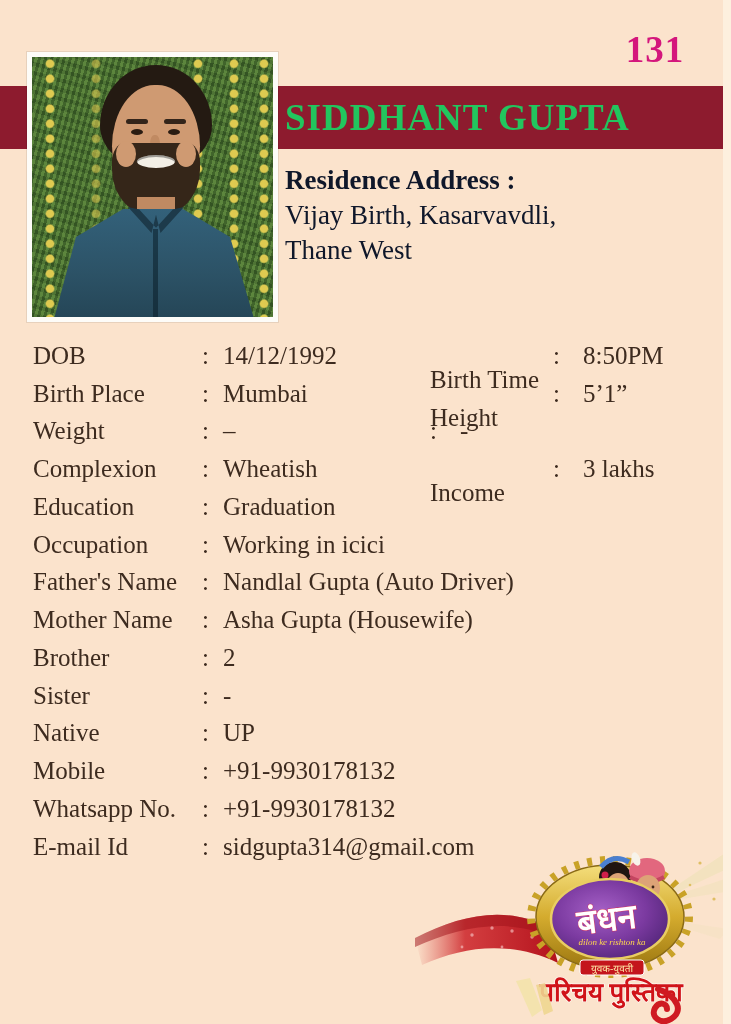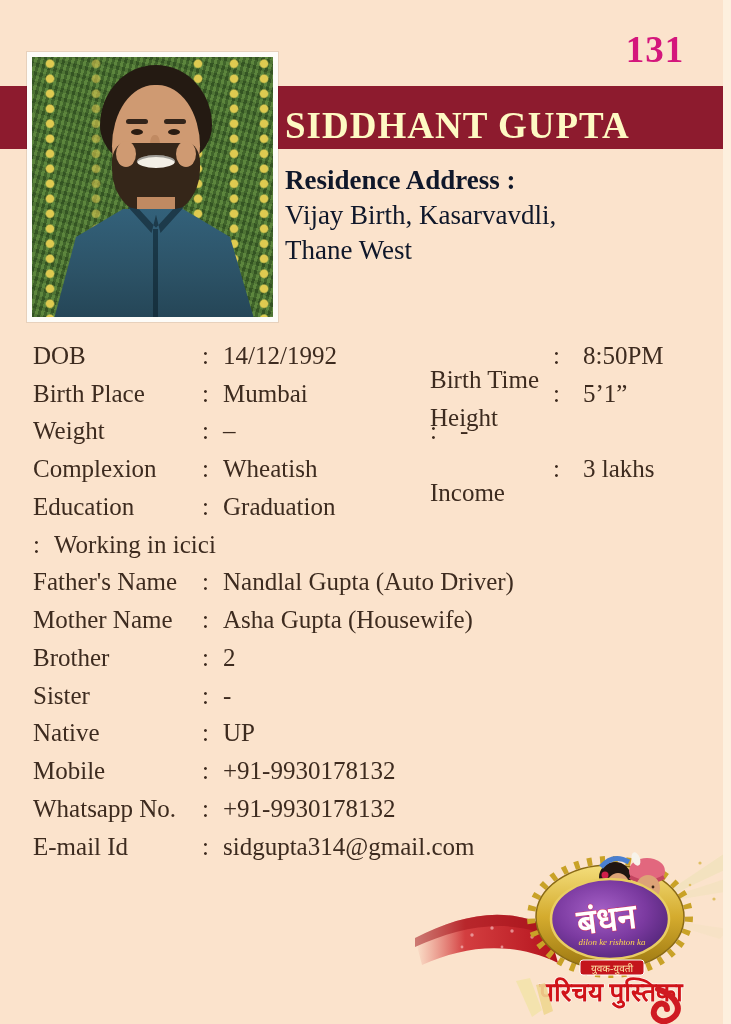--- a/index.html
+++ b/index.html
@@ -25,23 +25,23 @@
     text-align:center;
     font-size:37px;font-weight:bold;color:#d4167c;
     letter-spacing:1px;
   }
   
   .banner{
     position:absolute;left:0;top:86px;width:723px;height:63px;
     background:#8d1b2e;z-index:1;
   }
   .banner .name{
-    position:absolute;left:285px;top:8px;height:63px;
+    position:absolute;left:285px;top:0;height:63px;
     display:flex;align-items:center;
-    color:#fef9c3;font-size:37px;font-weight:bold;letter-spacing:1px;
+    color:#22c55e;font-size:37px;font-weight:bold;letter-spacing:1px;
     white-space:nowrap;
   }
   
   .photo{
     position:absolute;left:27px;top:52px;width:251px;height:270px;
     background:#fdfcf8;border:5px solid #fdfcf8;box-sizing:border-box;
     z-index:2;box-shadow:0 0 0 1px rgba(0,0,0,.08);
   }
   .photo-inner{
     position:relative;width:241px;height:260px;overflow:hidden;
@@ -179,20 +179,21 @@
         <span class="lbl">Complexion</span>
         <span class="sep">:</span>
         <span class="val">Wheatish</span>
       </div>
     <div class="row">
         <span class="lbl">Education</span>
         <span class="sep">:</span>
         <span class="val">Graduation</span>
       </div>
     <div class="row">
+        <span class="lbl">Occupation</span>
         <span class="sep">:</span>
         <span class="val">Working in icici</span>
       </div>
     <div class="row">
         <span class="lbl">Father's Name</span>
         <span class="sep">:</span>
         <span class="val">Nandlal Gupta (Auto Driver)</span>
       </div>
     <div class="row">
         <span class="lbl">Mother Name</span>

